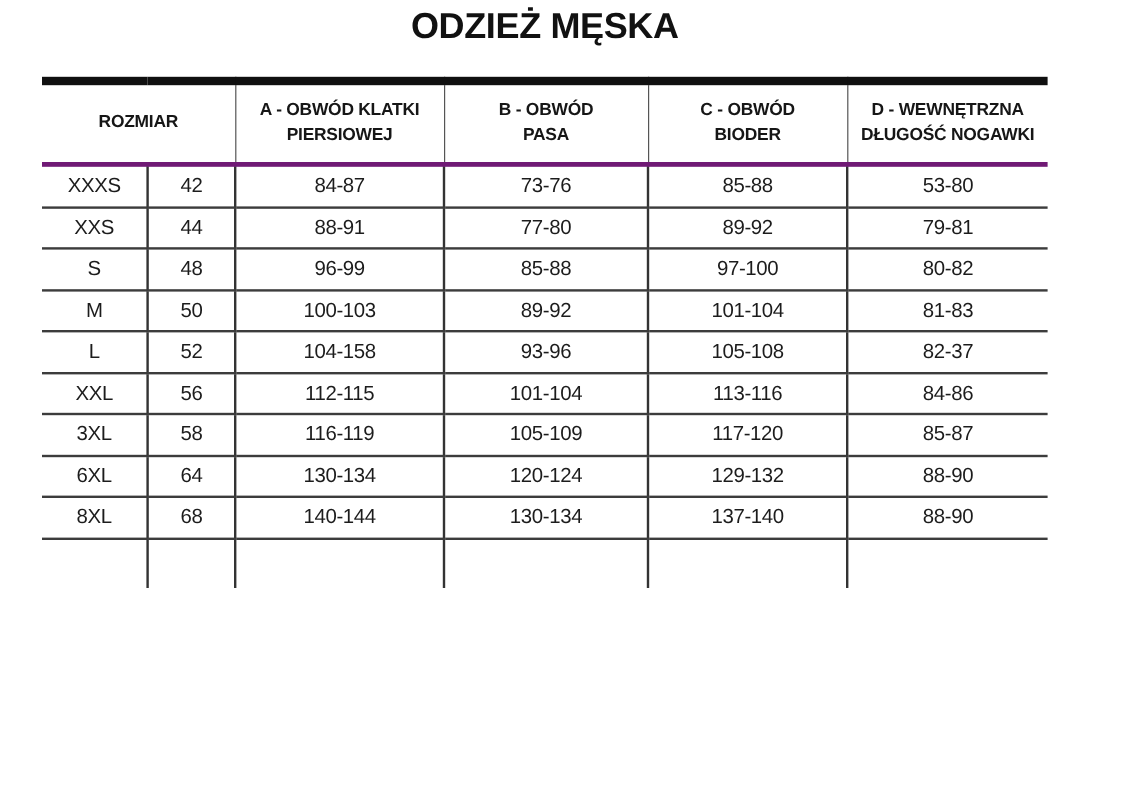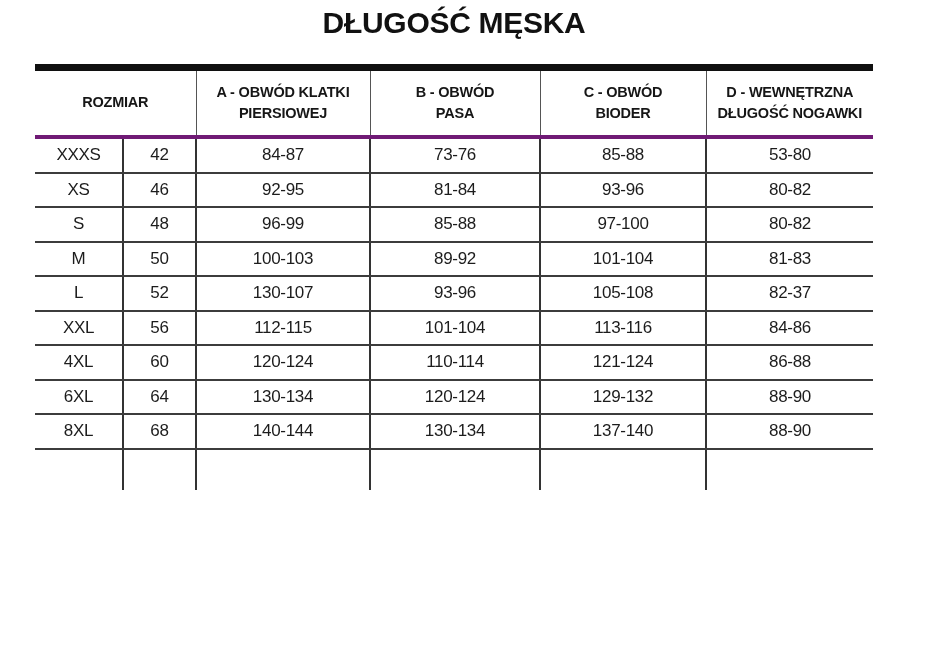--- a/index.html
+++ b/index.html
@@ -69,21 +69,21 @@
   tbody.empty-band td {
     height: 40px;
     border-bottom: none;
   }
 </style>
 </head>
 <body>
 
 <div class="page">
 
-  <div class="title">DŁUGOŚĆ MĘSKA</div>
+  <div class="title">ODZIEŻ MĘSKA</div>
 
   <table class="size-table">
     <colgroup>
       <col class="c-size">
         <col class="c-eu">
         <col class="c-chest">
       <col class="c-waist">
         <col class="c-hips">
         <col class="c-inseam">
     </colgroup>
@@ -103,66 +103,66 @@
     <tbody>
         <tr>
       <td class="vr">XXXS</td>
       <td class="vr">42</td>
       <td class="vr">84-87</td>
       <td class="vr">73-76</td>
       <td class="vr">85-88</td>
       <td>53-80</td>
     </tr>
         <tr>
-      <td class="vr">XS</td>
-      <td class="vr">46</td>
-      <td class="vr">92-95</td>
-      <td class="vr">81-84</td>
-      <td class="vr">93-96</td>
-      <td>80-82</td>
+      <td class="vr">XXS</td>
+      <td class="vr">44</td>
+      <td class="vr">88-91</td>
+      <td class="vr">77-80</td>
+      <td class="vr">89-92</td>
+      <td>79-81</td>
     </tr>
         <tr>
       <td class="vr">S</td>
       <td class="vr">48</td>
       <td class="vr">96-99</td>
       <td class="vr">85-88</td>
       <td class="vr">97-100</td>
       <td>80-82</td>
     </tr>
         <tr>
       <td class="vr">M</td>
       <td class="vr">50</td>
       <td class="vr">100-103</td>
       <td class="vr">89-92</td>
       <td class="vr">101-104</td>
       <td>81-83</td>
     </tr>
         <tr>
       <td class="vr">L</td>
       <td class="vr">52</td>
-      <td class="vr">130-107</td>
+      <td class="vr">104-158</td>
       <td class="vr">93-96</td>
       <td class="vr">105-108</td>
       <td>82-37</td>
     </tr>
         <tr>
       <td class="vr">XXL</td>
       <td class="vr">56</td>
       <td class="vr">112-115</td>
       <td class="vr">101-104</td>
       <td class="vr">113-116</td>
       <td>84-86</td>
     </tr>
         <tr>
-      <td class="vr">4XL</td>
-      <td class="vr">60</td>
-      <td class="vr">120-124</td>
-      <td class="vr">110-114</td>
-      <td class="vr">121-124</td>
-      <td>86-88</td>
+      <td class="vr">3XL</td>
+      <td class="vr">58</td>
+      <td class="vr">116-119</td>
+      <td class="vr">105-109</td>
+      <td class="vr">117-120</td>
+      <td>85-87</td>
     </tr>
         <tr>
       <td class="vr">6XL</td>
       <td class="vr">64</td>
       <td class="vr">130-134</td>
       <td class="vr">120-124</td>
       <td class="vr">129-132</td>
       <td>88-90</td>
     </tr>
         <tr>

